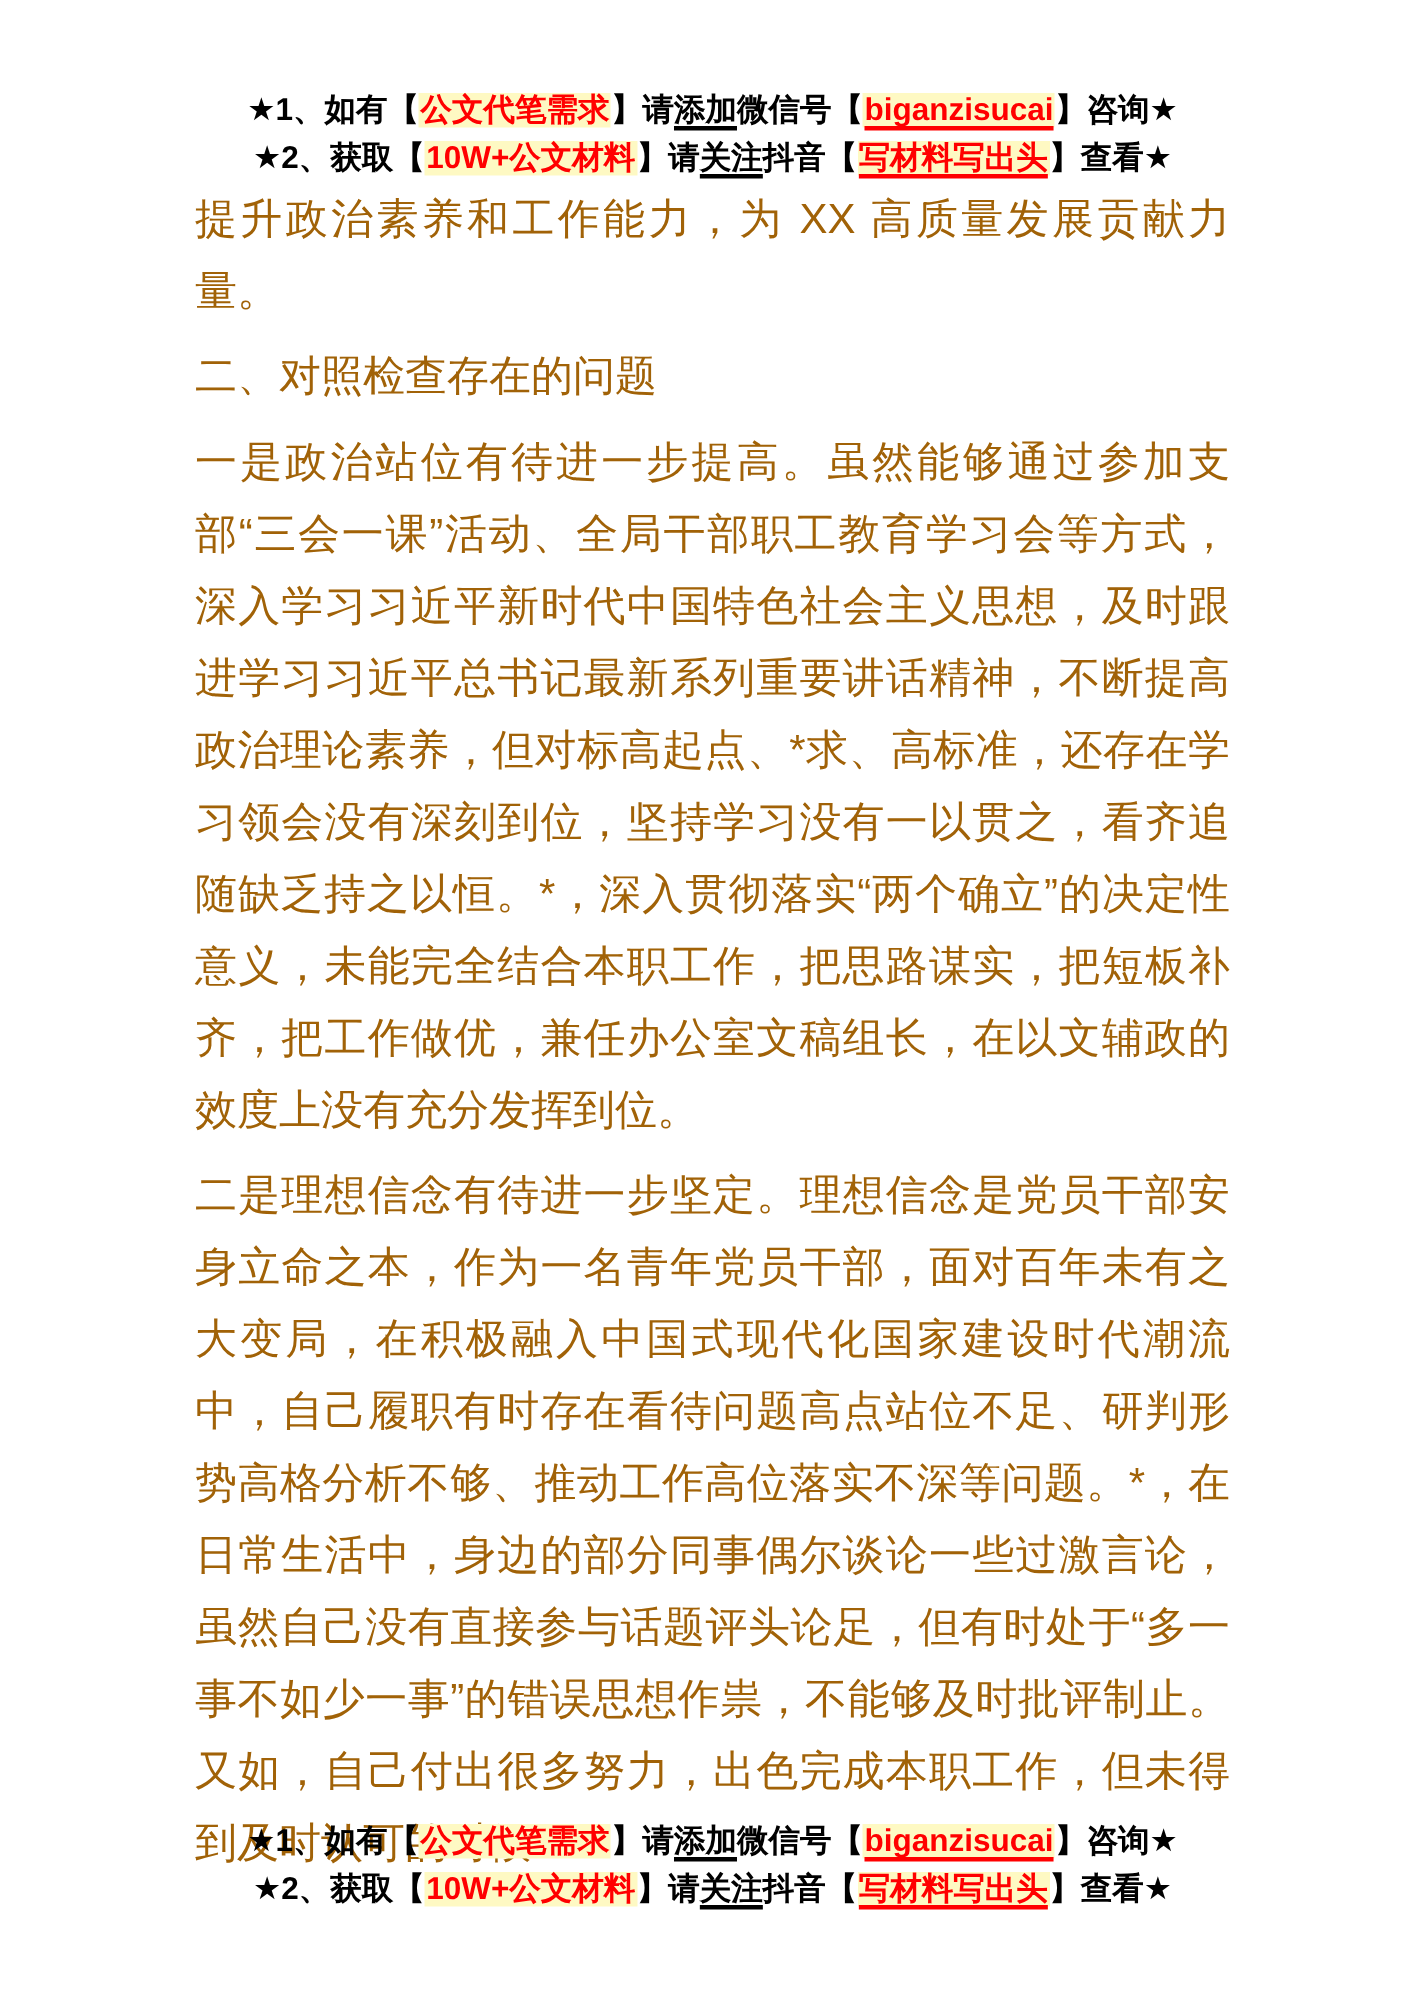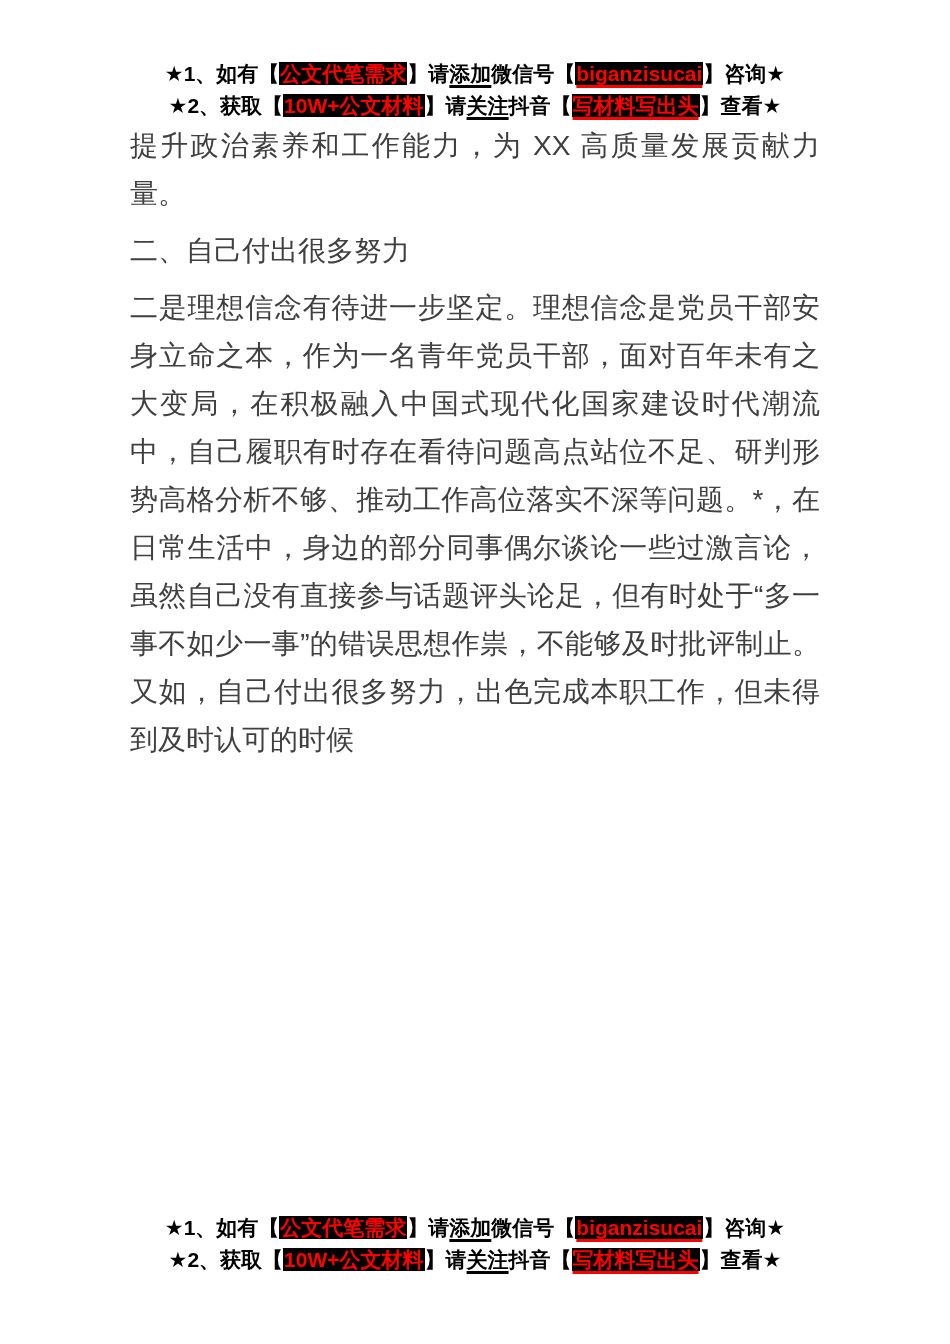--- a/index.html
+++ b/index.html
@@ -23,60 +23,61 @@
     width: 690px;
     text-align: center;
     font-size: 21px;
     line-height: 32px;
     font-weight: 700;
     white-space: nowrap;
   }
   .banner-top { top: 58px; }
   .banner-bottom { top: 1212px; }
   .banner .hl {
-    background: #000000;
+    background: #fef9c3;
     color: #ff0000;
     padding: 0 1px;
   }
   .banner .u {
     text-decoration: underline;
     text-decoration-thickness: 2.5px;
     text-underline-offset: 4px;
   }
   .banner .red-u { text-decoration-color: #ff0000; }
   .banner .thin { font-weight: 700; }
   
   .doc-body {
     position: absolute;
     top: 122px;
     left: 130px;
     width: 690px;
     font-size: 28px;
     line-height: 48px;
     text-align: justify;
     font-weight: 400;
-    color: #404040;
+    color: #a16207;
   }
   .doc-body p {
     margin: 0 0 9px 0;
   }
 </style>
 </head>
 <body>
 
 <div class="page">
 
   <div class="banner banner-top">
     <div class="banner-line"><span>★1、如有【</span><span class="hl">公文代笔需求</span><span>】请</span><span class="u">添加</span><span class="thin">微信号</span><span>【</span><span class="hl u red-u">biganzisucai</span><span>】咨询★</span></div>
     <div class="banner-line"><span>★2、获取【</span><span class="hl">10W+公文材料</span><span>】请</span><span class="u">关注</span><span class="thin">抖音</span><span>【</span><span class="hl u red-u">写材料写出头</span><span>】查看★</span></div>
   </div>
 
   <div class="doc-body">
     <p>提升政治素养和工作能力，为 XX 高质量发展贡献力量。</p>
-    <p>二、自己付出很多努力</p>
+    <p>二、对照检查存在的问题</p>
+    <p>一是政治站位有待进一步提高。虽然能够通过参加支部“三会一课”活动、全局干部职工教育学习会等方式，深入学习习近平新时代中国特色社会主义思想，及时跟进学习习近平总书记最新系列重要讲话精神，不断提高政治理论素养，但对标高起点、*求、高标准，还存在学习领会没有深刻到位，坚持学习没有一以贯之，看齐追随缺乏持之以恒。*，深入贯彻落实“两个确立”的决定性意义，未能完全结合本职工作，把思路谋实，把短板补齐，把工作做优，兼任办公室文稿组长，在以文辅政的效度上没有充分发挥到位。</p>
     <p>二是理想信念有待进一步坚定。理想信念是党员干部安身立命之本，作为一名青年党员干部，面对百年未有之大变局，在积极融入中国式现代化国家建设时代潮流中，自己履职有时存在看待问题高点站位不足、研判形势高格分析不够、推动工作高位落实不深等问题。*，在日常生活中，身边的部分同事偶尔谈论一些过激言论，虽然自己没有直接参与话题评头论足，但有时处于“多一事不如少一事”的错误思想作祟，不能够及时批评制止。又如，自己付出很多努力，出色完成本职工作，但未得到及时认可的时候</p>
   </div>
 
   <div class="banner banner-bottom">
     <div class="banner-line"><span>★1、如有【</span><span class="hl">公文代笔需求</span><span>】请</span><span class="u">添加</span><span class="thin">微信号</span><span>【</span><span class="hl u red-u">biganzisucai</span><span>】咨询★</span></div>
     <div class="banner-line"><span>★2、获取【</span><span class="hl">10W+公文材料</span><span>】请</span><span class="u">关注</span><span class="thin">抖音</span><span>【</span><span class="hl u red-u">写材料写出头</span><span>】查看★</span></div>
   </div>
 
 </div>
 

